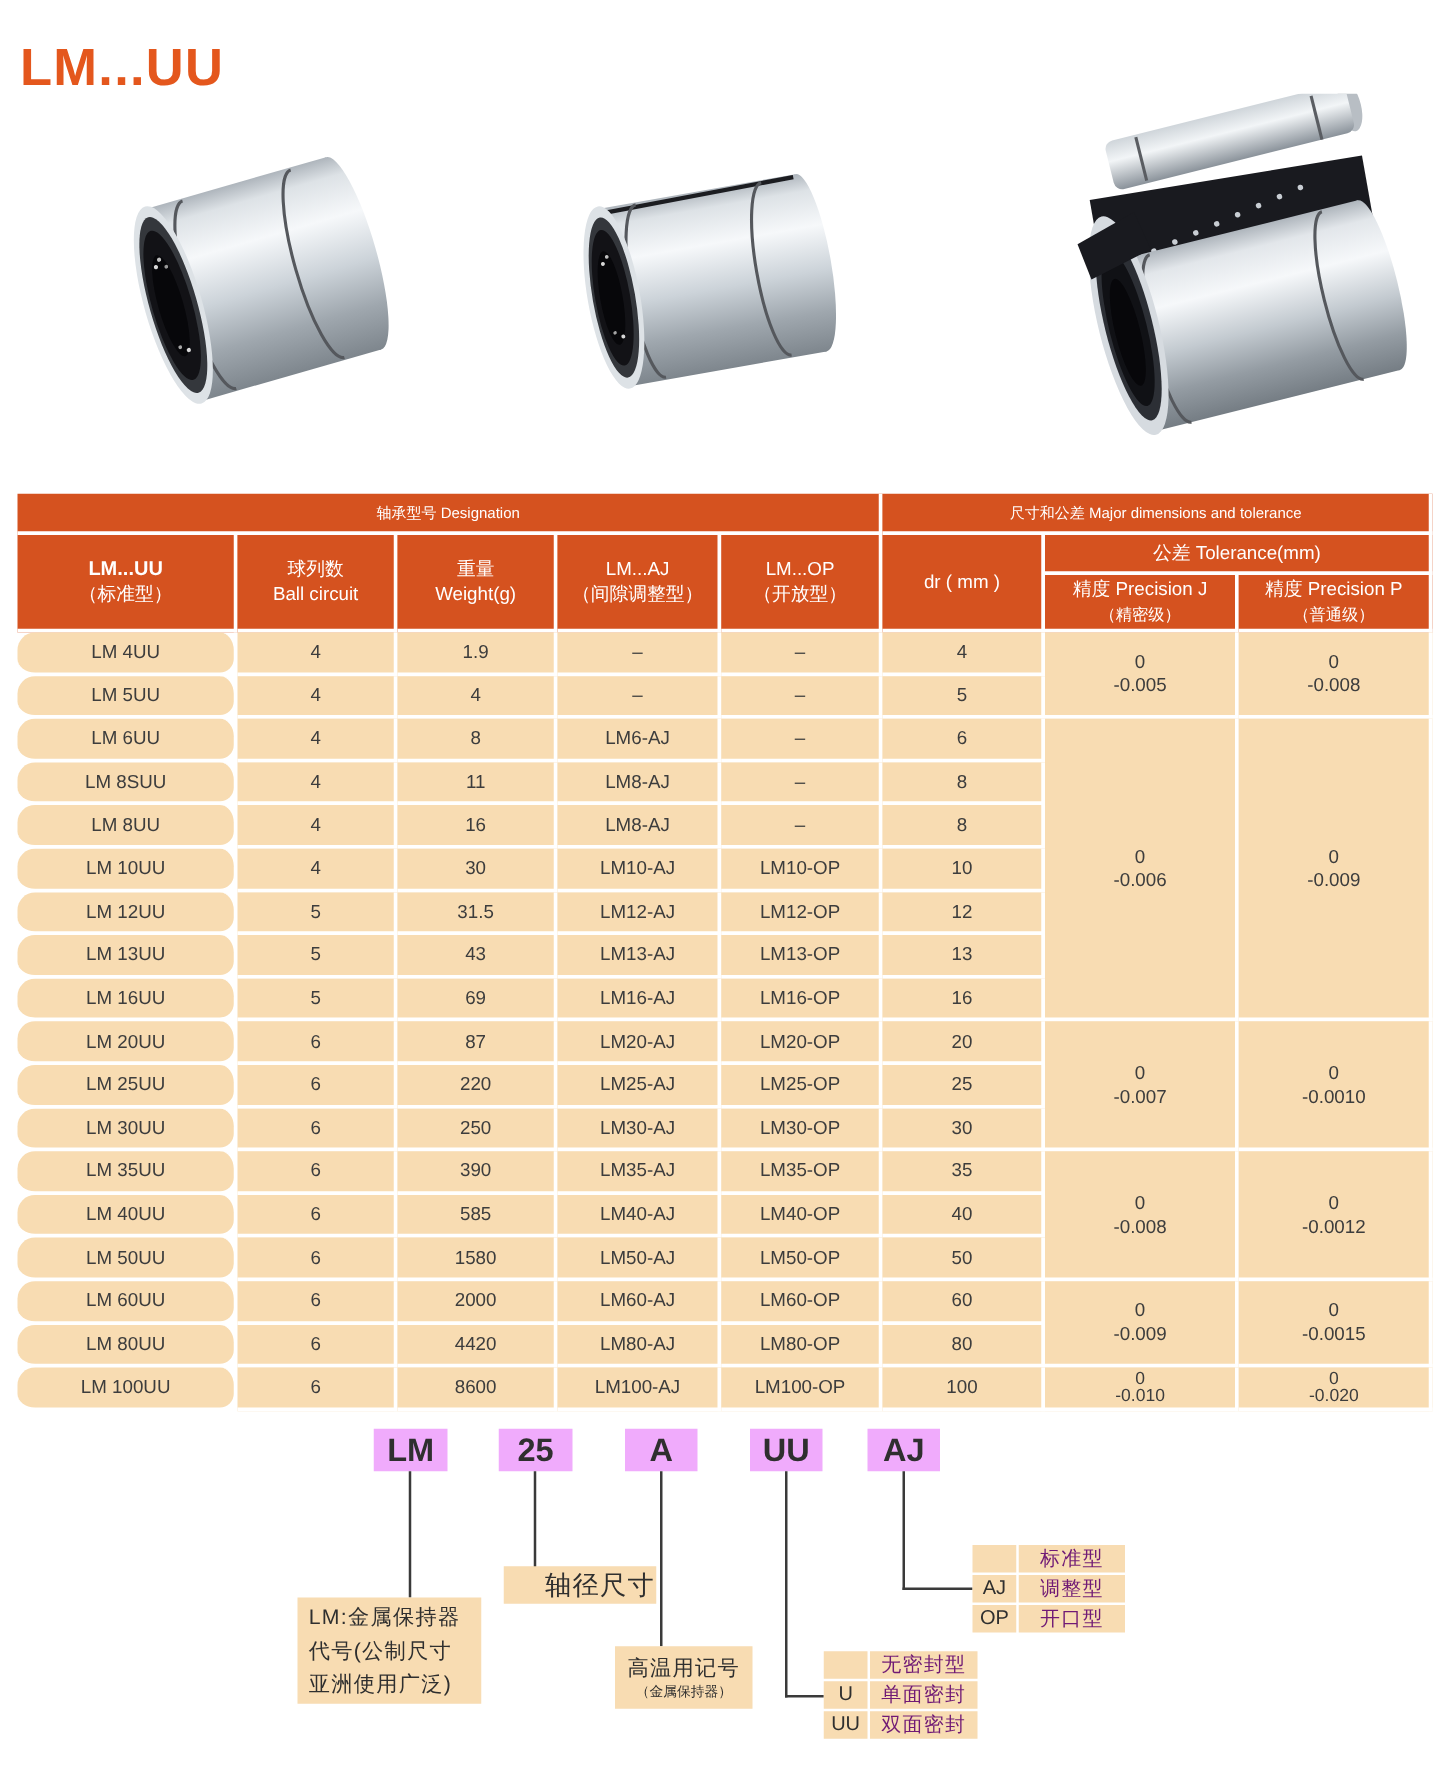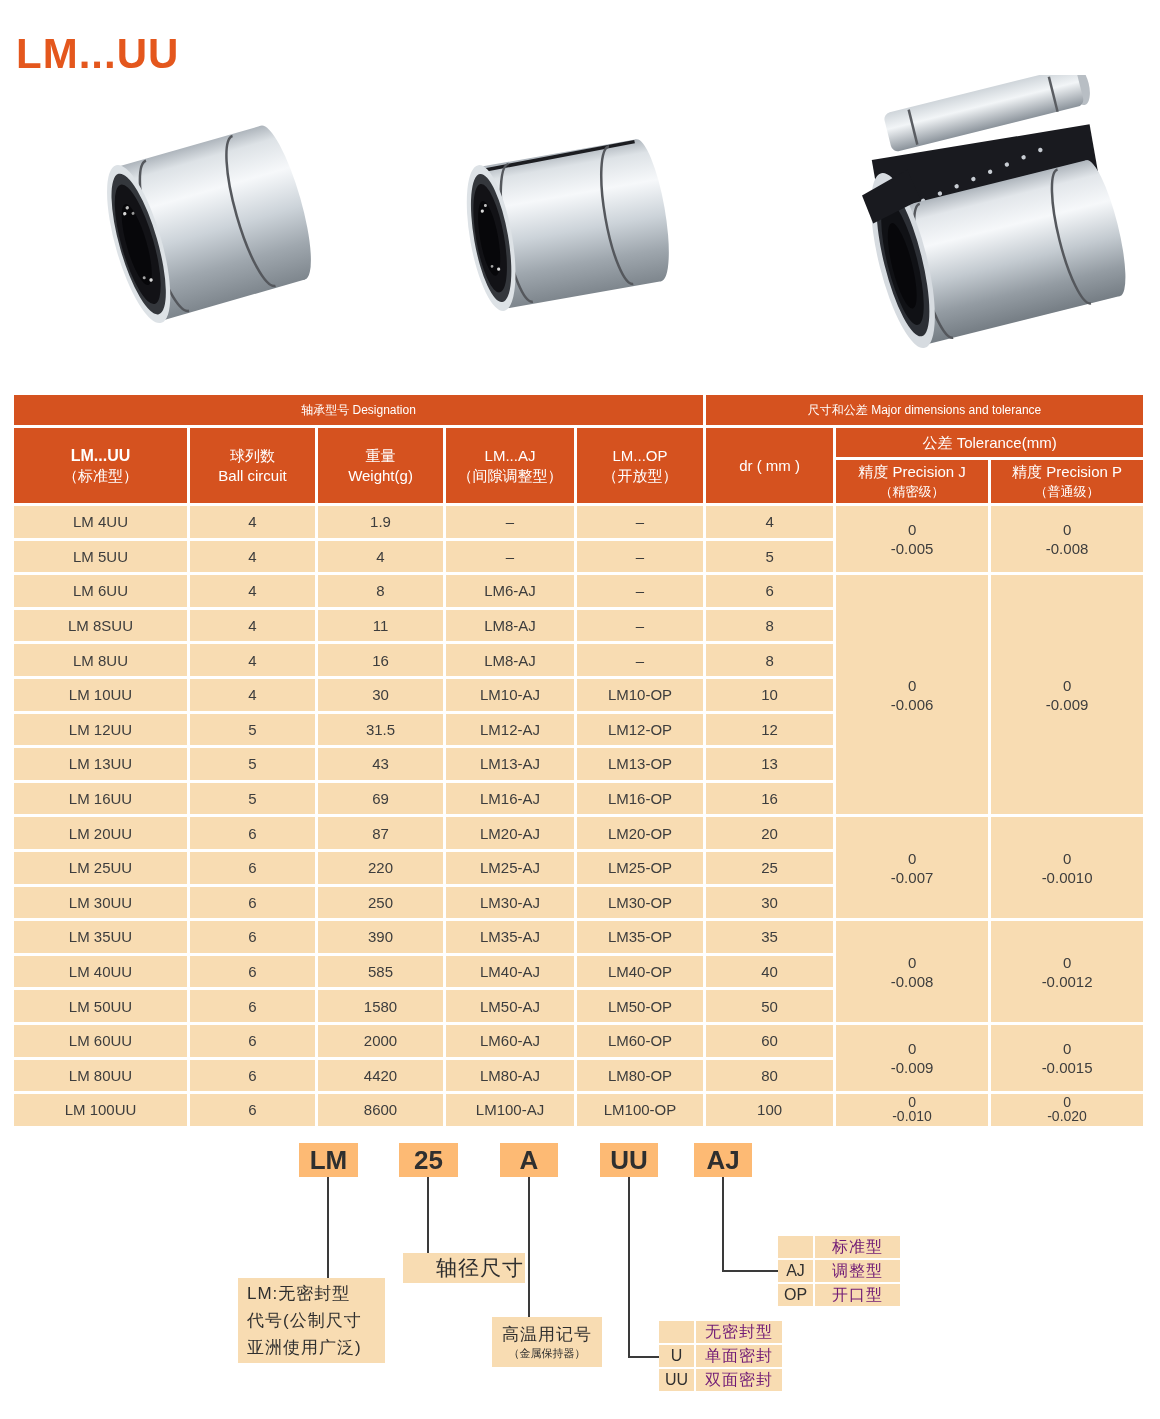--- a/index.html
+++ b/index.html
@@ -19,27 +19,27 @@
              border-collapse:separate;border-spacing:0;table-layout:fixed;}
   table.spec th,table.spec td{border-right:3px solid #fff;border-bottom:3px solid #fff;
              padding:0;text-align:center;vertical-align:middle;font-weight:normal;}
   table.spec thead th{background:#d5521f;color:#ffffff;font-size:15px;line-height:20px;}
   table.spec thead tr.h1 th{height:30px;font-size:12px;}
   table.spec thead tr.h2 th{height:61px;}
   table.spec thead tr.h2 th.tolhead{height:29px;}
   table.spec thead tr.h3 th{height:43px;}
   .hn-b{font-weight:bold;font-size:16px;}
   table.spec tbody td{background:#f8dcb2;font-size:15px;color:#3d3d3d;height:31.6px;}
-  td.model-cell{text-align:center;}
+  td.model-cell{text-align:center;border-radius:14px;}
   td.tol-cell{vertical-align:middle;}
   .tol{display:inline-block;text-align:center;line-height:19px;font-size:15px;}
   td.tight .tol{line-height:14px;font-size:14px;}
 
   
-  .code-box{position:absolute;height:34px;background:#fdba74;color:#2f2f2f;
+  .code-box{position:absolute;height:34px;background:#f0abfc;color:#2f2f2f;
             font-size:26px;font-weight:bold;display:flex;align-items:center;
             justify-content:center;}
   .dline{position:absolute;background:#3a3a3a;}
   .desc-box{position:absolute;background:#f8dcb2;color:#2f2f2f;}
   .desc-lm{left:238px;top:1278px;width:147px;height:85px;font-size:17px;
            line-height:27px;padding-left:9px;box-sizing:border-box;display:flex;
            flex-direction:column;justify-content:center;letter-spacing:1px;}
   .desc-25{left:403px;top:1253px;width:90px;height:30px;font-size:21px;
            display:flex;align-items:center;justify-content:center;letter-spacing:1px;padding-left:32px;}
   .desc-a{left:492px;top:1317px;width:110px;height:50px;display:flex;
@@ -396,21 +396,21 @@
 
     <div class="dline" style="left:327px;top:1177px;width:2px;height:101px;"></div>
     <div class="dline" style="left:427px;top:1177px;width:2px;height:100px;"></div>
     <div class="dline" style="left:528px;top:1177px;width:2px;height:140px;"></div>
     <div class="dline" style="left:628px;top:1177px;width:2px;height:181px;"></div>
     <div class="dline" style="left:628px;top:1356px;width:31px;height:2px;"></div>
     <div class="dline" style="left:722px;top:1177px;width:2px;height:95px;"></div>
     <div class="dline" style="left:722px;top:1270px;width:56px;height:2px;"></div>
 
     <div class="desc-box desc-lm" id="lm-desc">
-        <div>LM:无密封型</div>
+        <div>LM:金属保持器</div>
         <div>代号(公制尺寸</div>
         <div>亚洲使用广泛)</div>
       </div>
     <div class="desc-box desc-25">轴径尺寸</div>
     <div class="desc-box desc-a">
       <div class="l1">高温用记号</div>
       <div class="l2">（金属保持器）</div>
     </div>
 
     <div class="mini-table mini-aj" style="left:778px;top:1236px;" id="aj-table">

